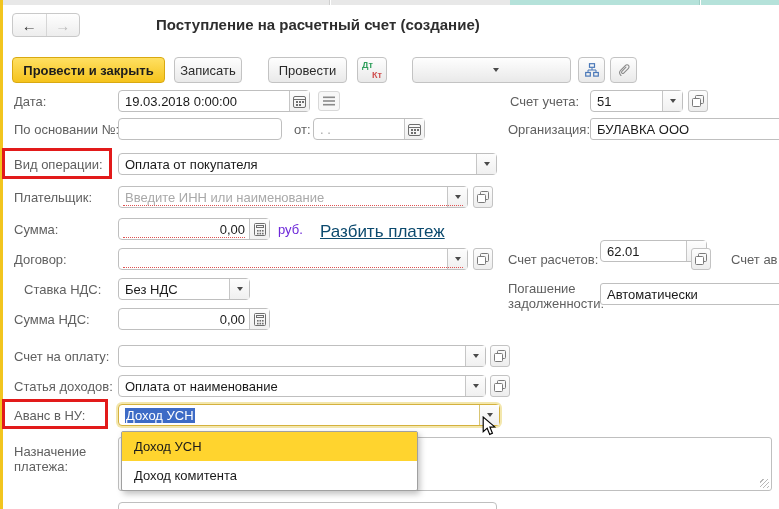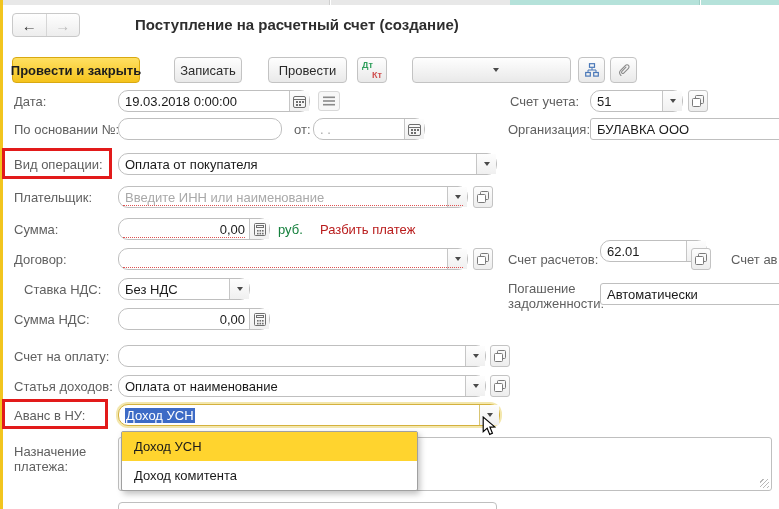--- a/index.html
+++ b/index.html
@@ -8,60 +8,60 @@
   #screen {
     position:relative; width:779px; height:509px; background:#fff;
     overflow:hidden; font-size:13px; color:#2b2b2b;
   }
   
   .strip { position:absolute; top:0; height:5px; }
   
   .leftstrip { position:absolute; left:0; top:0; width:3px; height:509px; background:#f2c51f; }
 
   .lbl { position:absolute; color:#5f5f5f; font-size:13px; line-height:15px; }
-  .title { position:absolute; font-size:15px; font-weight:700; color:#2e2e2e; }
+  .title { position:absolute; font-size:15px; font-weight:700; color:#2e2e2e;margin-left:21px; }
 
   .btn {
     position:absolute; height:26px; display:flex; align-items:center; justify-content:center;
     background:linear-gradient(#fefefe,#e9e9e9); border:1px solid #c3c3c3; border-radius:4px;
     font-size:13px; color:#2b2b2b; padding:0 12px; white-space:nowrap;
   }
   .btn.primary {
     background:linear-gradient(#ffe062,#f5c31c); border:1px solid #d9a911; font-weight:700; color:#1c1c1c;
   }
   .navgroup {
     position:absolute; left:12px; top:13px; width:68px; height:24px; display:flex;
     background:linear-gradient(#fefefe,#ededed); border:1px solid #c9c9c9; border-radius:4px; overflow:hidden;
   }
   .navgroup > div { flex:1; display:flex; align-items:center; justify-content:center; font-size:15px; }
   .navgroup .sep { flex:0 0 1px; background:#d6d6d6; }
 
   .fld {
-    position:absolute; height:22px; background:#fff; border:1px solid #bfbfbf; border-radius:10px;
+    position:absolute; height:22px; background:#fff; border:1px solid #bfbfbf; border-radius:4px;
     display:flex; align-items:center; font-size:13px; color:#1a1a1a;
   }
   .fld .val { padding:0 6px; flex:1; white-space:nowrap; overflow:hidden; }
   .fld .val.num { text-align:right; padding-right:4px; }
   .fld .val.ph { color:#a9a9a9; }
   .seg {
     width:20px; align-self:stretch; border-left:1px solid #c6c6c6;
     display:flex; align-items:center; justify-content:center; background:linear-gradient(#fdfdfd,#f0f0f0);
   }
   .arr { width:0; height:0; border-left:3.5px solid transparent; border-right:3.5px solid transparent; border-top:4px solid #4a4a4a; }
   .rdot { position:absolute; left:4px; right:4px; bottom:1px; border-bottom:1px dotted #e05252; }
   .sbtn {
     position:absolute; width:20px; height:22px; background:linear-gradient(#fdfdfd,#ededed);
     border:1px solid #c3c3c3; border-radius:3px; display:flex; align-items:center; justify-content:center;
   }
   .flatbtn {
     position:absolute; width:22px; height:20px; background:#f7f7f7; border:1px solid #d8d8d8; border-radius:3px;
     display:flex; align-items:center; justify-content:center;
   }
   .redbox { position:absolute; border:3px solid #e21a1a; pointer-events:none; }
-  .link { position:absolute; color:#b91c1c; font-size:13px; cursor:pointer; }
+  .link { position:absolute; color:#0c4a6e; text-decoration:underline; font-size:17px; cursor:pointer; }
 
   .focusfld { border:1px solid #d4b13e; box-shadow:0 0 0 2px #f3e7ad; }
   .selval { background:#3d6bc6; color:#fff; padding:0 1px; }
 
   .ddlist {
     position:absolute; left:121px; top:431px; width:297px; background:#fff;
     border:1px solid #a0a0a0; border-radius:2px; box-shadow:2px 3px 6px rgba(0,0,0,.25); z-index:30;
   }
   .dditem { height:29px; display:flex; align-items:center; padding-left:12px; font-size:13px; color:#1a1a1a; }
   .dditem.sel { background:#ffd42e; }
@@ -88,21 +88,21 @@
   <div class="strip" style="left:701px;width:78px;background:#b5e2da;"></div>
   <div class="leftstrip"></div>
 
   <div class="navgroup">
     <div style="color:#3a3a3a;font-weight:700;">←</div>
     <div class="sep"></div>
     <div style="color:#bdbdbd;font-weight:700;">→</div>
   </div>
   <div class="title" style="left:135px;top:16px;">Поступление на расчетный счет (создание)</div>
 
-  <div class="btn primary" style="left:12px;top:57px;width:128px;">Провести и закрыть</div>
+  <div class="btn primary" style="left:12px;top:57px;width:153px;">Провести и закрыть</div>
   <div class="btn" style="left:174px;top:57px;width:68px;">Записать</div>
   <div class="btn" style="left:268px;top:57px;width:79px;">Провести</div>
   <div class="btn" style="left:357px;top:57px;width:30px;padding:0;">
     <div class="dtkt">
       <span class="dt">Дт</span>
         <span class="kt">Кт</span>
     </div>
   </div>
   <div class="btn" style="left:412px;top:57px;width:159px;">
     <span class="arr" style="margin-left:8px;"></span>
@@ -215,21 +215,21 @@
         <rect x="2.5" y="2.5" width="7" height="2" fill="none" stroke="#6e6e6e"></rect>
         <rect x="3" y="7" width="1.6" height="1.6" fill="#6e6e6e"></rect>
           <rect x="5.5" y="7" width="1.6" height="1.6" fill="#6e6e6e"></rect>
           <rect x="8" y="7" width="1.6" height="1.6" fill="#6e6e6e"></rect>
         <rect x="3" y="9.8" width="1.6" height="1.6" fill="#6e6e6e"></rect>
           <rect x="5.5" y="9.8" width="1.6" height="1.6" fill="#6e6e6e"></rect>
           <rect x="8" y="9.8" width="1.6" height="1.6" fill="#6e6e6e"></rect>
       </svg>
     </div>
   </div>
-  <div class="lbl" style="left:278px;top:222px;color:#15803d;">руб.</div>
+  <div class="lbl" style="left:278px;top:222px;color:#6d28d9;">руб.</div>
   <div class="link" style="left:320px;top:222px;">Разбить платеж</div>
 
   <div class="lbl" style="left:14px;top:252px;">Договор:</div>
   <div class="fld" style="left:118px;top:248px;width:350px;">
     <div class="val"></div>
     <div class="rdot"></div>
     <div class="seg">
         <span class="arr"></span>
       </div>
   </div>

